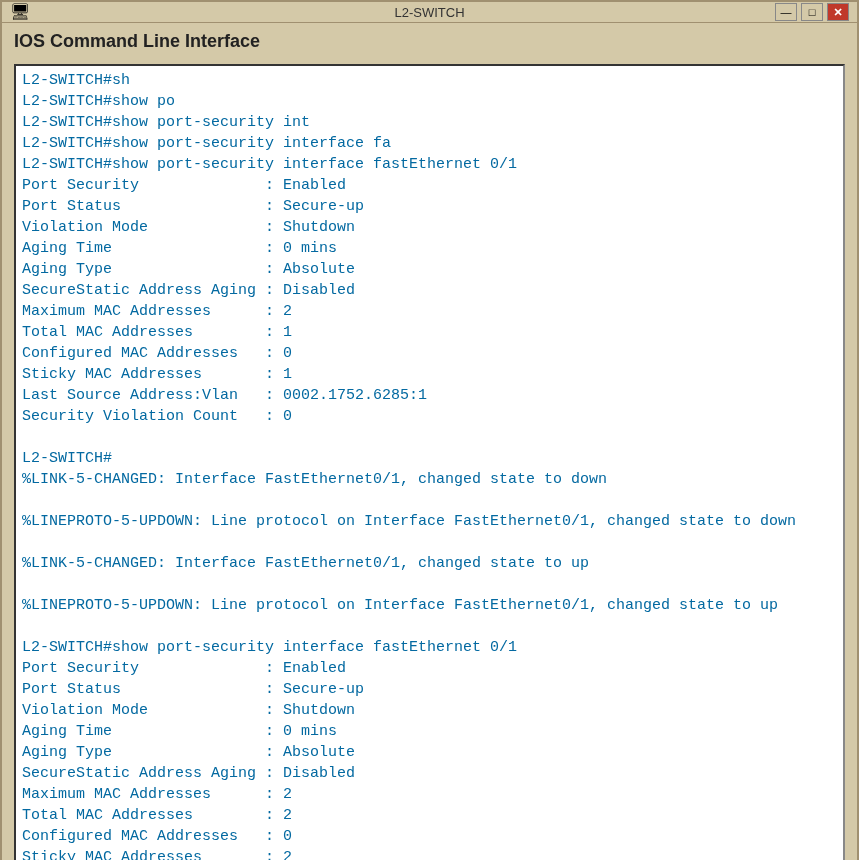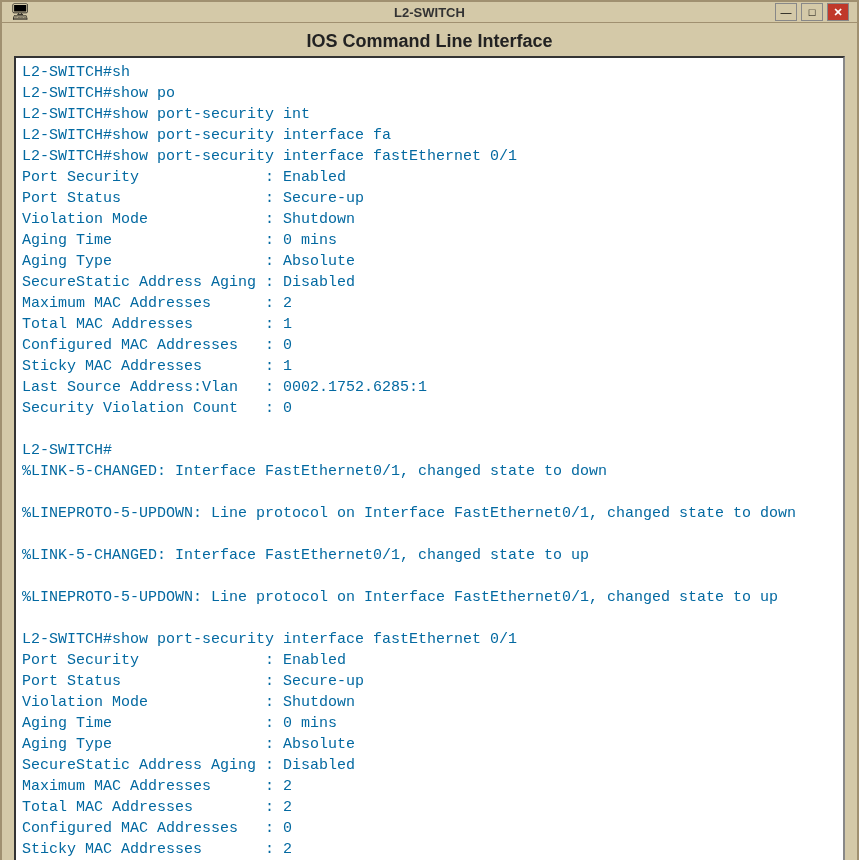--- a/index.html
+++ b/index.html
@@ -31,21 +31,21 @@
       display: flex;
       align-items: center;
       gap: 6px;
     }
     .title-bar-icon {
       width: 20px;
       height: 20px;
     }
     .title-bar-text {
       font-size: 13px;
-      font-weight: bold;
+      font-weight: normal;
       color: #333;
       position: absolute;
       left: 50%;
       transform: translateX(-50%);
     }
     .title-bar-controls {
       display: flex;
       gap: 4px;
     }
     .tb-btn {
@@ -84,25 +84,24 @@
       font-weight: bold;
     }
     .main-area {
       background: #d4c9a8;
       flex: 1;
       display: flex;
       flex-direction: column;
       padding: 8px 12px 8px 12px;
     }
     .section-title {
-      text-align: center;
       font-size: 18px;
       font-weight: bold;
       color: #222;
-      margin-bottom: 4px;
+      margin-bottom: 12px;
     }
     .terminal-container {
       flex: 1;
       background: white;
       border: 2px inset #888;
       overflow-y: scroll;
       overflow-x: hidden;
       padding: 4px 6px;
       font-family: 'Courier New', Courier, monospace;
       font-size: 15px;

